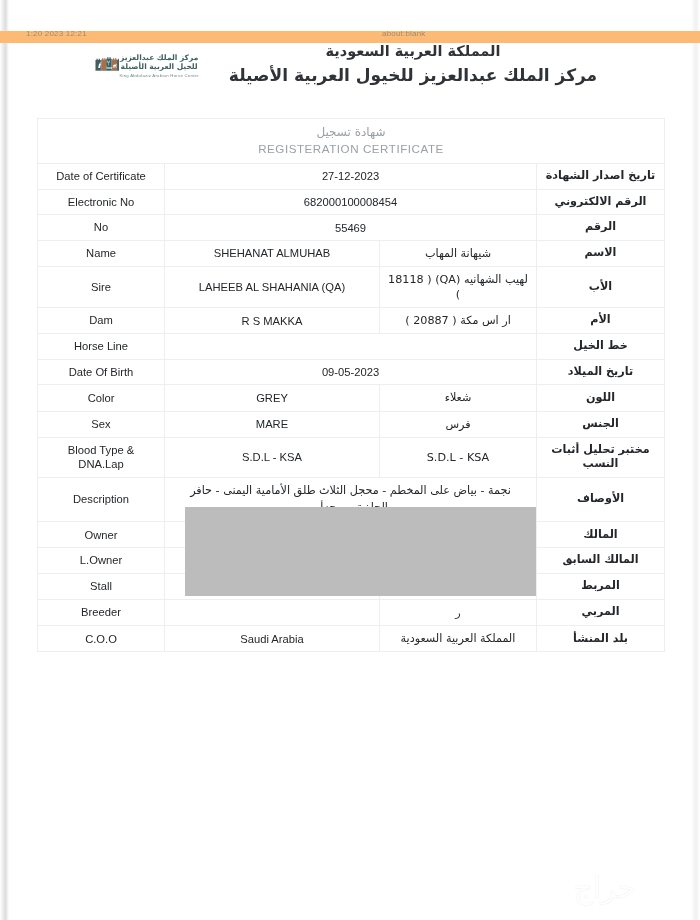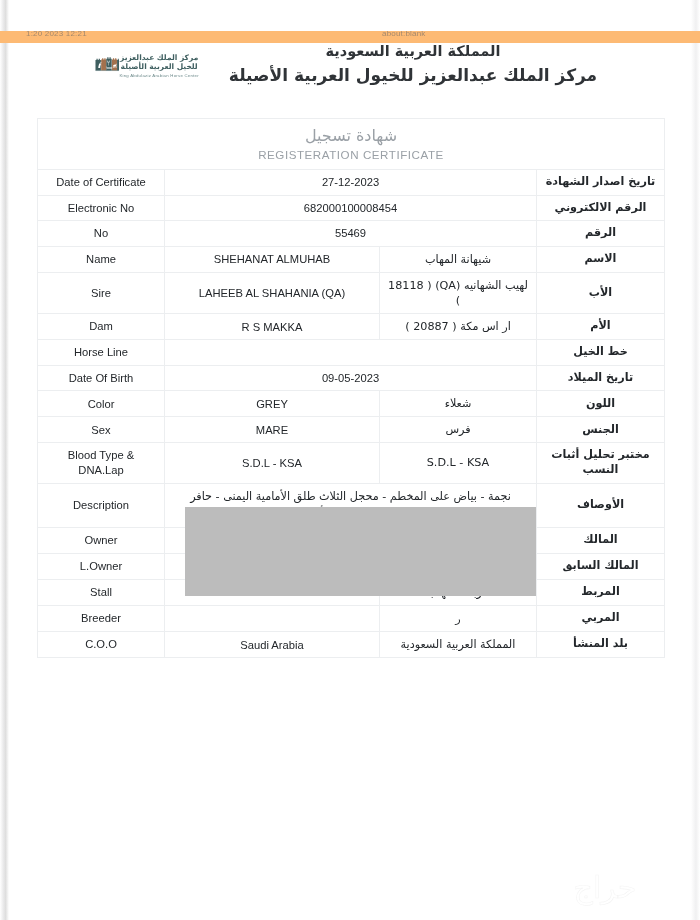--- a/index.html
+++ b/index.html
@@ -151,21 +151,21 @@
   }
 
   
   td.title-cell {
     text-align: center;
     padding: 9px 6px 10px;
     border-bottom: 1px solid #e4e6e8;
   }
   .title-ar {
     direction: rtl;
-    font-size: 16px;
+    font-size: 12px;
     color: #9aa0a6;
     line-height: 1.45;
   }
   .title-en {
     font-size: 11.6px;
     color: #9aa0a6;
     letter-spacing: .55px;
     font-family: "Liberation Sans", sans-serif;
     line-height: 1.45;
   }

